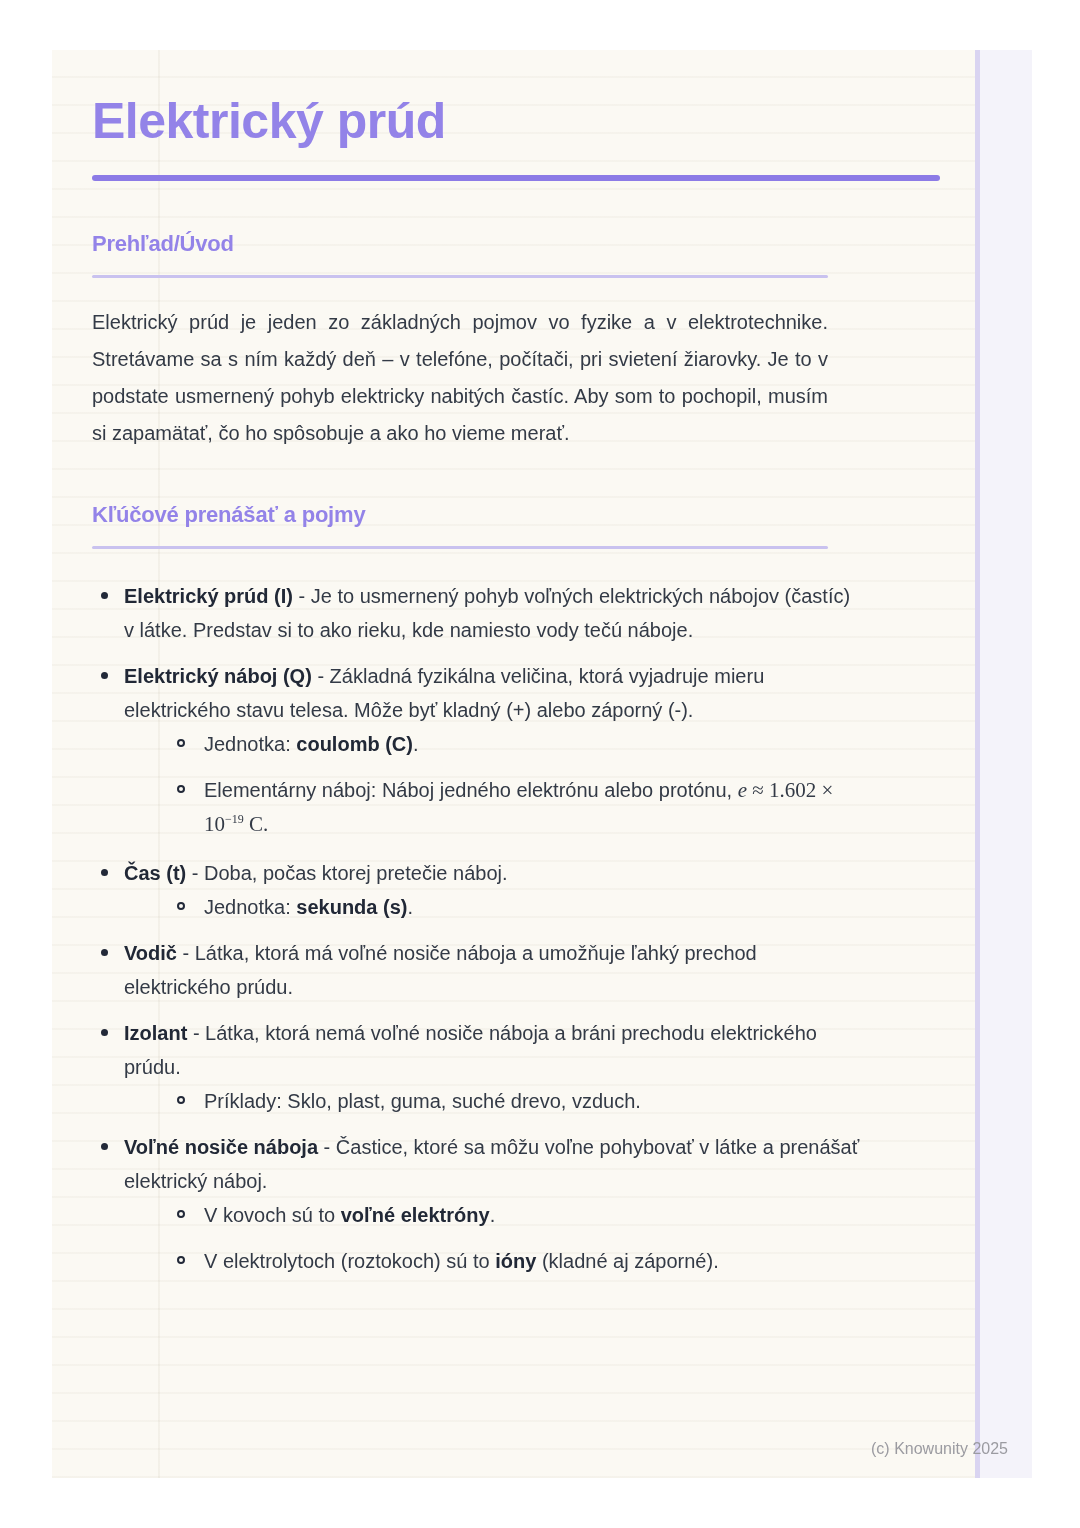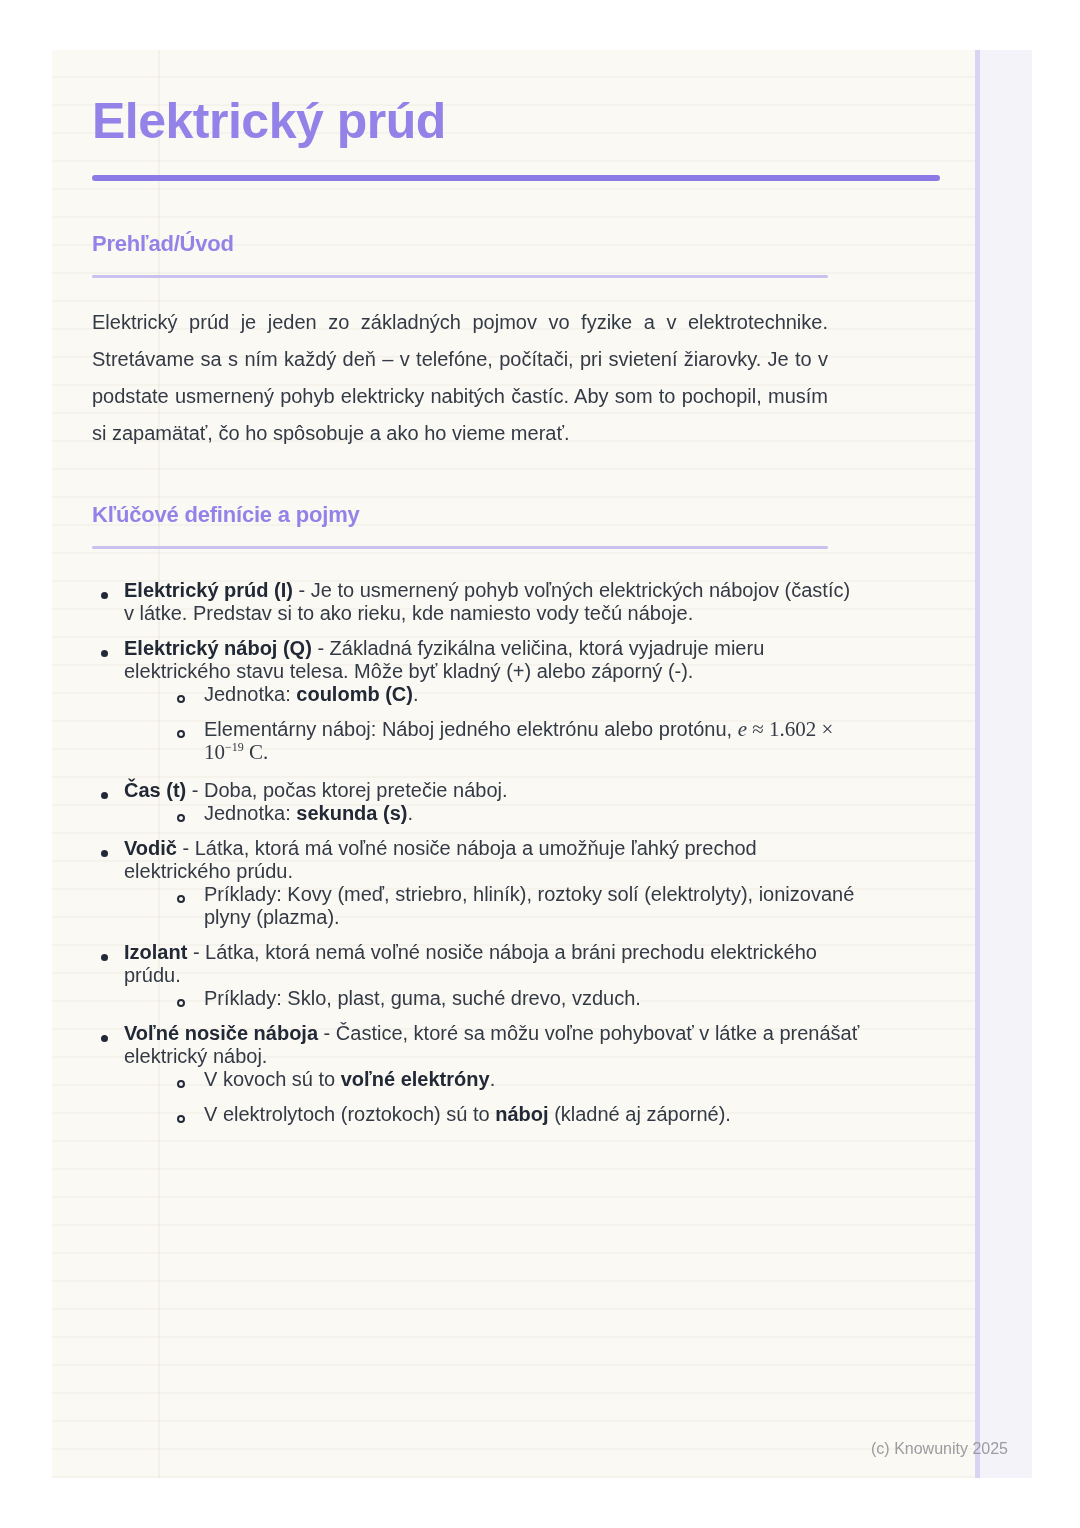--- a/index.html
+++ b/index.html
@@ -90,21 +90,21 @@
     color: #333A46;
     text-align: justify;
   }
   
   ul.defs {
     margin: 30px 0 0 0;
     padding: 0;
     list-style: none;
     width: 770px;
     font-size: 20px;
-    line-height: 23px;
+    line-height: 34px;
     color: #333A46;
   }
   ul.defs > li {
     position: relative;
     padding-left: 32px;
     margin: 6px 0 12px 0;
   }
   ul.defs > li::before {
     content: "";
     position: absolute;
@@ -165,40 +165,38 @@
   <div class="page">
     <div class="margin-strip"></div>
     <div class="content">
       <h1 class="doc-title">Elektrický prúd</h1>
       <div class="title-rule"></div>
 
       <h2 class="section-heading">Prehľad/Úvod</h2>
       <div class="section-rule"></div>
       <p class="intro-paragraph">Elektrický prúd je jeden zo základných pojmov vo fyzike a v elektrotechnike. Stretávame sa s ním každý deň – v telefóne, počítači, pri svietení žiarovky. Je to v podstate usmernený pohyb elektricky nabitých častíc. Aby som to pochopil, musím si zapamätať, čo ho spôsobuje a ako ho vieme merať.</p>
 
-      <h2 class="section-heading">Kľúčové definície a pojmy</h2>
+      <h2 class="section-heading">Kľúčové prenášať a pojmy</h2>
       <div class="section-rule"></div>
 
       <ul class="defs">
           <li><span class="seg b">Elektrický prúd (I)</span><span class="seg"> - Je to usmernený pohyb voľných elektrických nábojov (častíc) v látke. Predstav si to ako rieku, kde namiesto vody tečú náboje.</span></li>
           <li><span class="seg b">Elektrický náboj (Q)</span><span class="seg"> - Základná fyzikálna veličina, ktorá vyjadruje mieru elektrického stavu telesa. Môže byť kladný (+) alebo záporný (-).</span><ul class="sublist">
               <li><span class="seg">Jednotka: </span><span class="seg b">coulomb (C)</span><span class="seg">.</span></li>
               <li><span class="seg">Elementárny náboj: Náboj jedného elektrónu alebo protónu, </span><span class="seg math it">e</span><span class="seg math"> ≈ 1.602 × 10</span><span class="seg math sup">−19</span><span class="seg math"> C.</span></li>
             </ul></li>
           <li><span class="seg b">Čas (t)</span><span class="seg"> - Doba, počas ktorej pretečie náboj.</span><ul class="sublist">
               <li><span class="seg">Jednotka: </span><span class="seg b">sekunda (s)</span><span class="seg">.</span></li>
             </ul></li>
-          <li><span class="seg b">Vodič</span><span class="seg"> - Látka, ktorá má voľné nosiče náboja a umožňuje ľahký prechod elektrického prúdu.</span><ul class="sublist">
-              <li><span class="seg">Príklady: Kovy (meď, striebro, hliník), roztoky solí (elektrolyty), ionizované plyny (plazma).</span></li>
-            </ul></li>
+          <li><span class="seg b">Vodič</span><span class="seg"> - Látka, ktorá má voľné nosiče náboja a umožňuje ľahký prechod elektrického prúdu.</span></li>
           <li><span class="seg b">Izolant</span><span class="seg"> - Látka, ktorá nemá voľné nosiče náboja a bráni prechodu elektrického prúdu.</span><ul class="sublist">
               <li><span class="seg">Príklady: Sklo, plast, guma, suché drevo, vzduch.</span></li>
             </ul></li>
           <li><span class="seg b">Voľné nosiče náboja</span><span class="seg"> - Častice, ktoré sa môžu voľne pohybovať v látke a prenášať elektrický náboj.</span><ul class="sublist">
               <li><span class="seg">V kovoch sú to </span><span class="seg b">voľné elektróny</span><span class="seg">.</span></li>
-              <li><span class="seg">V elektrolytoch (roztokoch) sú to </span><span class="seg b">náboj</span><span class="seg"> (kladné aj záporné).</span></li>
+              <li><span class="seg">V elektrolytoch (roztokoch) sú to </span><span class="seg b">ióny</span><span class="seg"> (kladné aj záporné).</span></li>
             </ul></li>
         </ul>
     </div>
 
     <div class="footer">(c) Knowunity 2025</div>
   </div>
 </div>
 
 </body></html>

